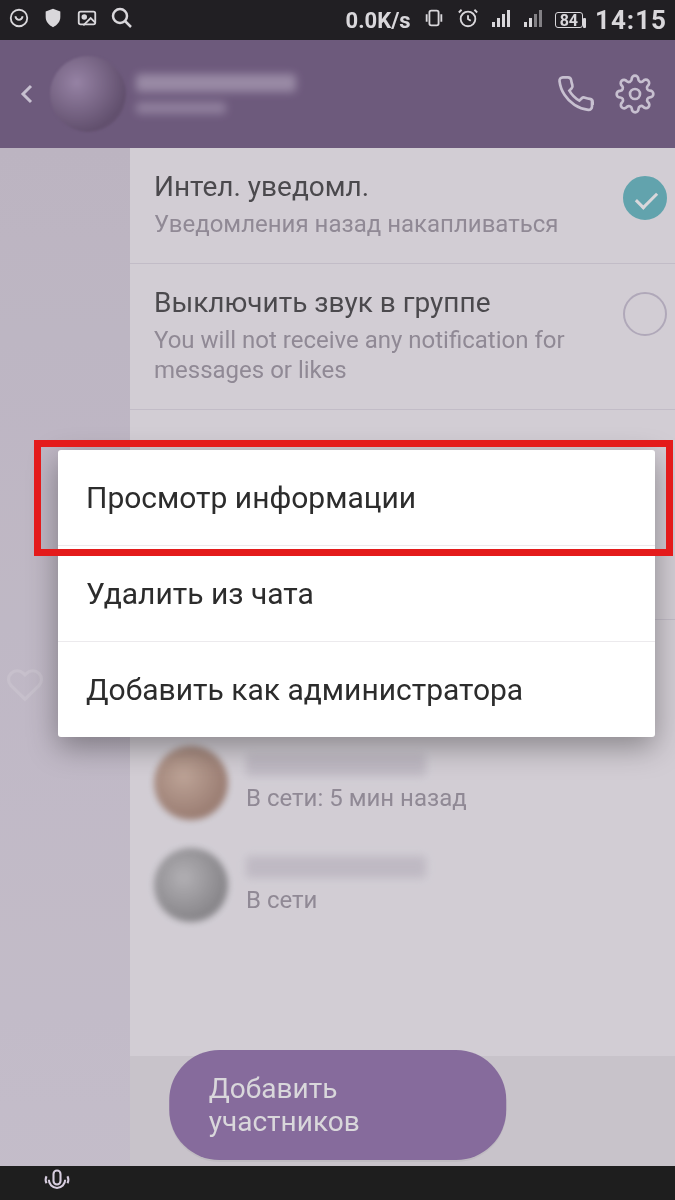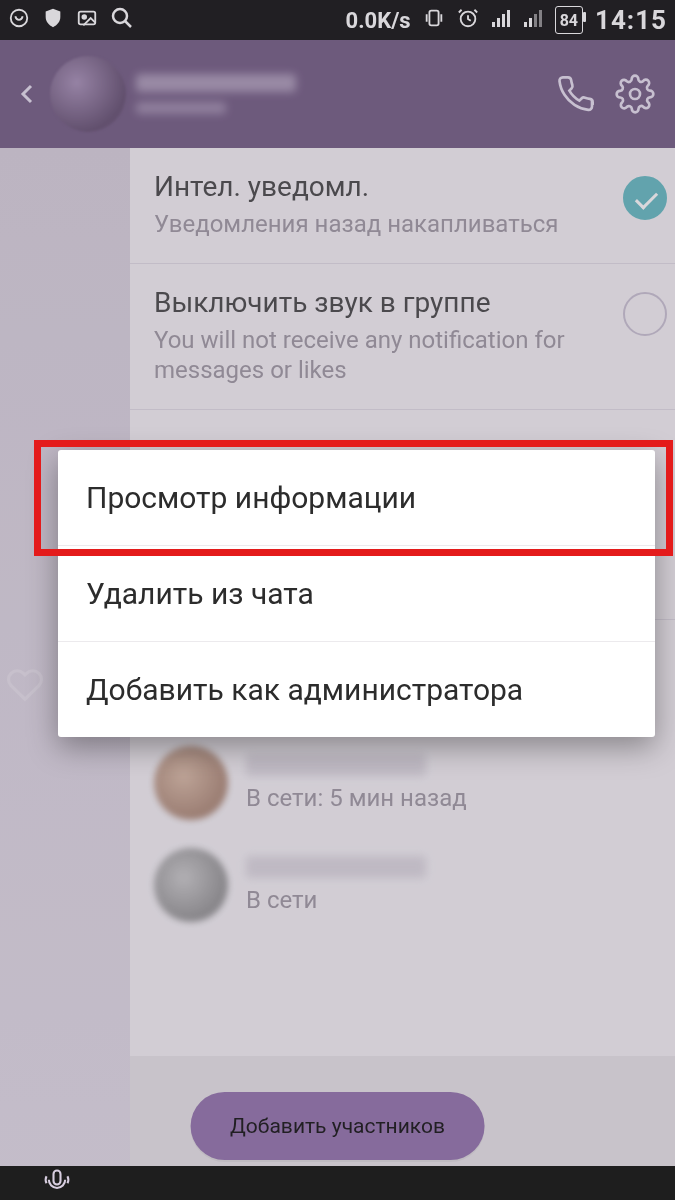--- a/index.html
+++ b/index.html
@@ -8,21 +8,21 @@
 
   
   .statusbar {
     height: 40px; background: #000; color: #fff;
     display: flex; align-items: center; font-size: 22px;
     padding: 0 8px;
   }
   .statusbar .left, .statusbar .right { display: flex; align-items: center; gap: 12px; font-weight: bold; }
   .statusbar .spacer { flex: 1; }
   .statusbar .clock { font-size: 26px; letter-spacing: 1px; }
-  .battery-box { display: inline-flex; align-items: center; border:1px solid #fff; border-radius:3px; padding:0 4px; font-size:16px; height:28px; position: relative;}
+  .battery-box { display: inline-flex; align-items: center; border:1px solid #fff; border-radius:3px; padding:0 4px; font-size:16px; height:16px; position: relative;}
   .battery-box:after { content:""; position:absolute; right:-4px; top:5px; width:3px; height:10px; background:#fff; border-radius:1px;}
   .ic { display:inline-block; }
 
   
   .header {
     height: 108px; background: #6a527c; display:flex; align-items:center;
     padding: 0 16px; gap: 10px; color:#fff;
   }
   .header .back { width:24px; height:24px; }
   .header .avatar { width:76px; height:76px; border-radius:50%; background: radial-gradient(circle at 35% 35%, #a28ab3 0%, #5b4569 70%); filter: blur(1px); }
@@ -54,21 +54,21 @@
   .participants { background:#f5f2f6; padding: 10px 0 120px 0;}
   .participant { display:flex; align-items:center; gap:18px; padding: 14px 24px; }
   .participant .pava { width:74px; height:74px; border-radius:50%; background: radial-gradient(circle at 40% 40%, #d9b8a1 0%, #a8826e 70%); filter: blur(3px); flex-shrink:0;}
   .participant .pinfo { flex:1; }
   .participant .pname { width:180px; height:22px; background:#c7c0cc; border-radius:4px; filter: blur(4px); opacity:.55; margin-bottom:8px;}
   .participant .pstatus { font-size:24px; color:#9a939e; }
   .heart-left { position:absolute; left:6px; top:518px; width:38px; height:38px; }
 
   .fab {
     position:absolute; left:50%; transform:translateX(-50%); bottom:40px;
-    background:#8c6aa8; color:#000000; font-size:21px; padding:22px 40px;
+    background:#8c6aa8; color:#ffffff; font-size:28px; padding:22px 40px;
     border-radius:50px; box-shadow: 0 2px 0 rgba(0,0,0,.05);
   }
 
   
   .scrim { position:absolute; inset:0; background: rgba(120,110,125,.28); }
 
   
   .bottombar{
     position:absolute; bottom:0; left:0; right:0; height:34px; background:#1e1e1e;
     display:flex; align-items:center; justify-content:flex-start; padding-left:40px;

